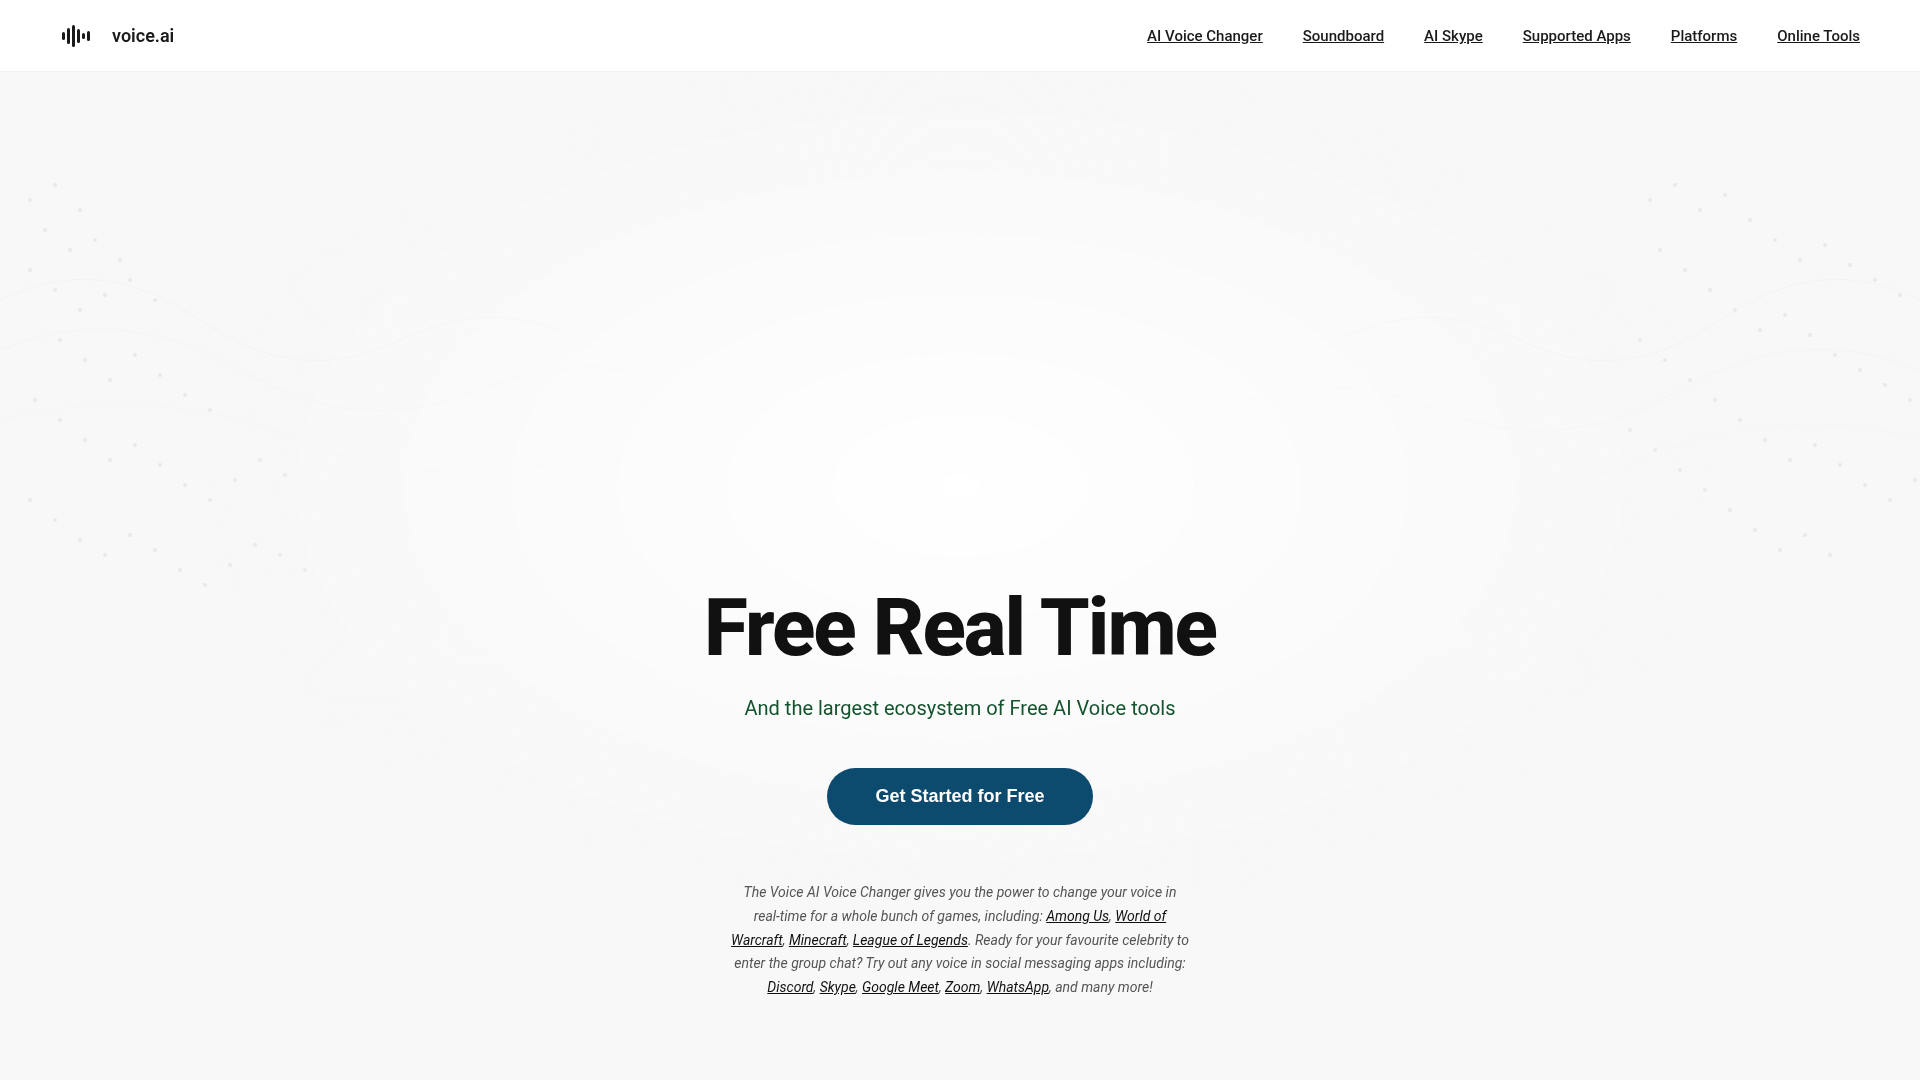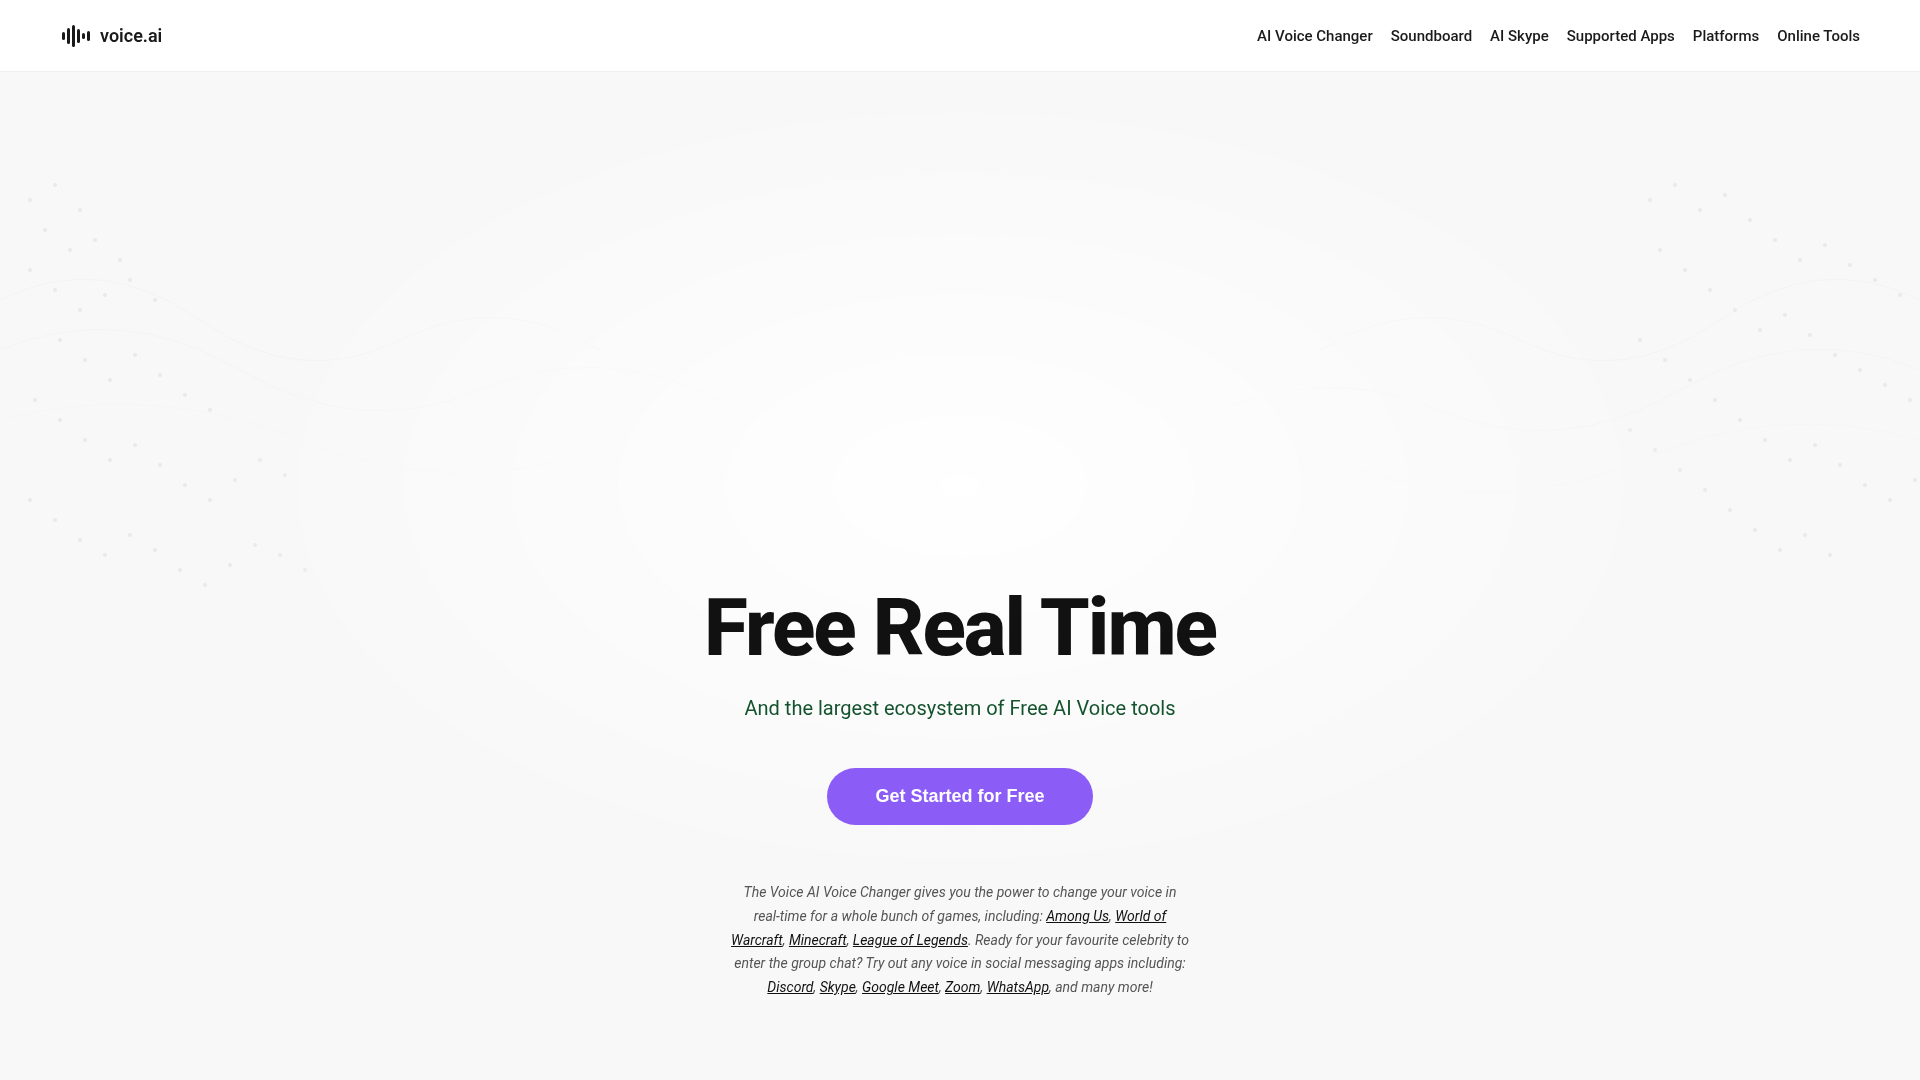--- a/index.html
+++ b/index.html
@@ -42,41 +42,42 @@
       justify-content: space-between;
       padding: 0 60px;
       height: 72px;
       background: rgba(255,255,255,0.95);
       border-bottom: 1px solid rgba(0,0,0,0.06);
     }
 
     .nav-logo {
       display: flex;
       align-items: center;
-      gap: 8px;
+      gap: 20px;
       text-decoration: none;
       color: #1a1a1a;
     }
 
     .nav-logo-icon {
       width: 32px;
       height: 32px;
     }
 
     .nav-logo-text {
       font-size: 18px;
       font-weight: 600;
       color: #1a1a1a;
     }
 
     .nav-links {
       display: flex;
       align-items: center;
-      gap: 18px;
+      gap: 40px;
       list-style: none;
+      text-decoration: underline;
     }
 
     .nav-links a {
       text-decoration: none;
       color: #1a1a1a;
       font-size: 15px;
       font-weight: 500;
       transition: color 0.2s;
     }
 
@@ -104,21 +105,21 @@
 
     .hero-subtitle {
       font-size: 20px;
       color: #14532d;
       margin-bottom: 48px;
       font-weight: 400;
     }
 
     .cta-button {
       display: inline-block;
-      background: #8b5cf6;
+      background: #0c4a6e;
       color: #ffffff;
       border: none;
       border-radius: 50px;
       padding: 18px 48px;
       font-size: 18px;
       font-weight: 600;
       cursor: pointer;
       text-decoration: none;
       transition: background 0.2s, transform 0.1s;
       margin-bottom: 56px;

